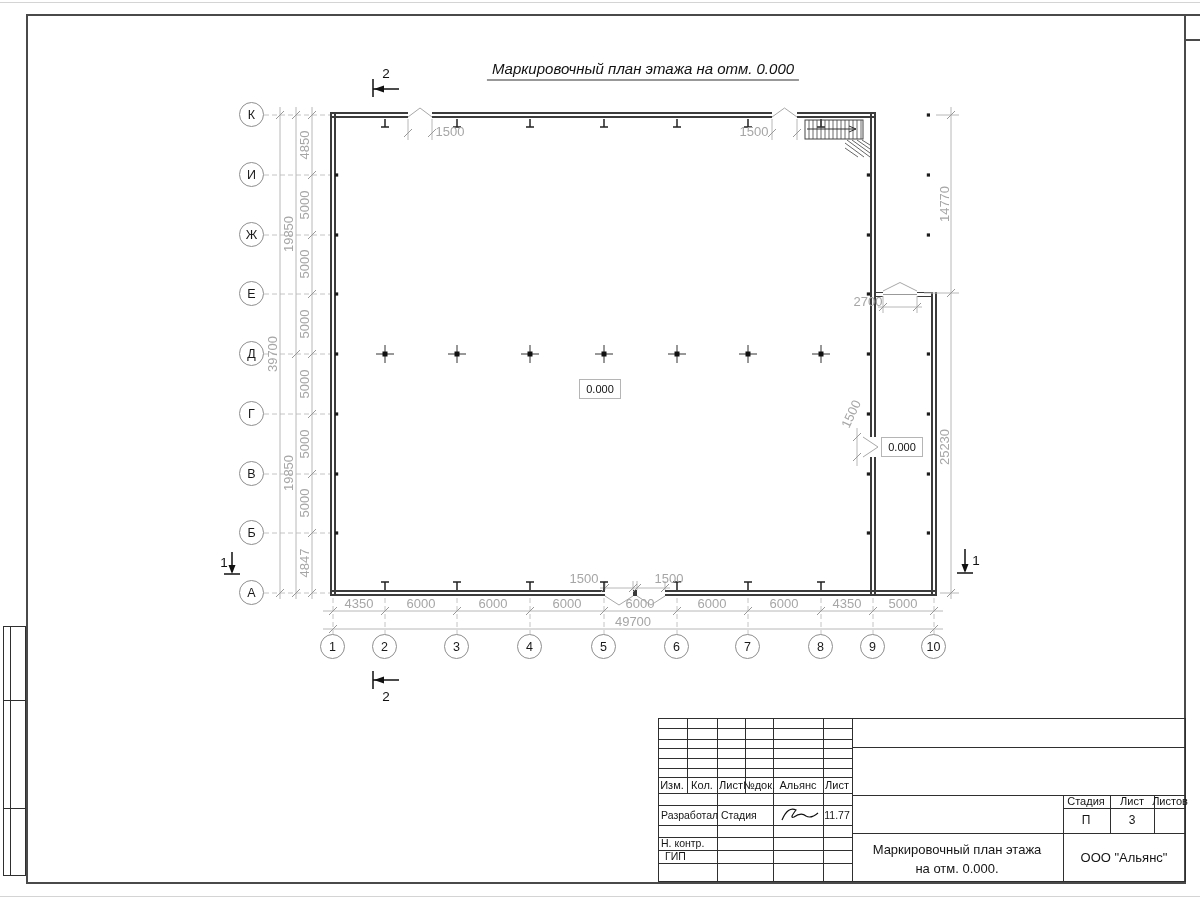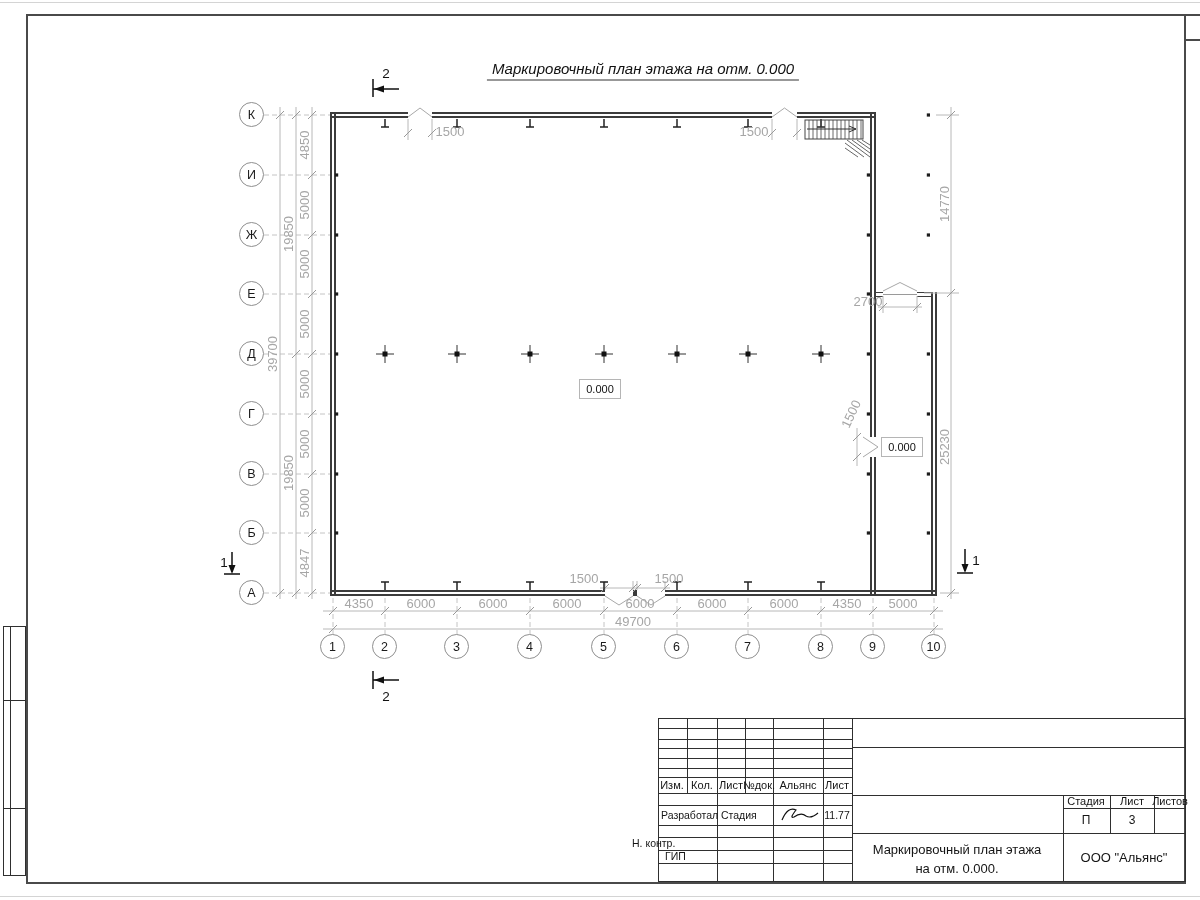--- a/index.html
+++ b/index.html
@@ -263,21 +263,21 @@
   <div class="tb-t tb-c" style="left:672px;top:785px">Изм.</div>
   <div class="tb-t tb-c" style="left:702px;top:785px">Кол.</div>
   <div class="tb-t tb-c" style="left:731px;top:785px">Лист</div>
   <div class="tb-t tb-c" style="left:759px;top:785px">№док.</div>
   <div class="tb-t tb-c" style="left:798px;top:785px">Альянс</div>
   <div class="tb-t tb-c" style="left:837px;top:785px">Лист</div>
 
   <div class="tb-t tb-l f10" style="left:661px;top:815px">Разработал</div>
   <div class="tb-t tb-l f10" style="left:721px;top:815px">Стадия</div>
   <div class="tb-t tb-c f10" style="left:837px;top:815px">11.77</div>
-  <div class="tb-t tb-l f10" style="left:632px;top:843px">Н. контр.</div>
+  <div class="tb-t tb-l f10" style="left:661px;top:843px">Н. контр.</div>
   <div class="tb-t tb-l f10" style="left:665px;top:856px">ГИП</div>
 
   <svg style="left:778px;top:804px" width="48" height="22">
     <path d="M4 16 Q10 2 18 6 Q11 15 16 13 Q23 8 28 12 Q33 15 40 9" stroke="#111" stroke-width="1.2" fill="none"></path>
   </svg>
 
   <div class="tb-t tb-c f13" style="left:957px;top:849px">Маркировочный план этажа</div>
   <div class="tb-t tb-c f13" style="left:957px;top:868px">на отм. 0.000.</div>
   <div class="tb-t tb-c f13" style="left:1124px;top:857px">ООО "Альянс"</div>
 

